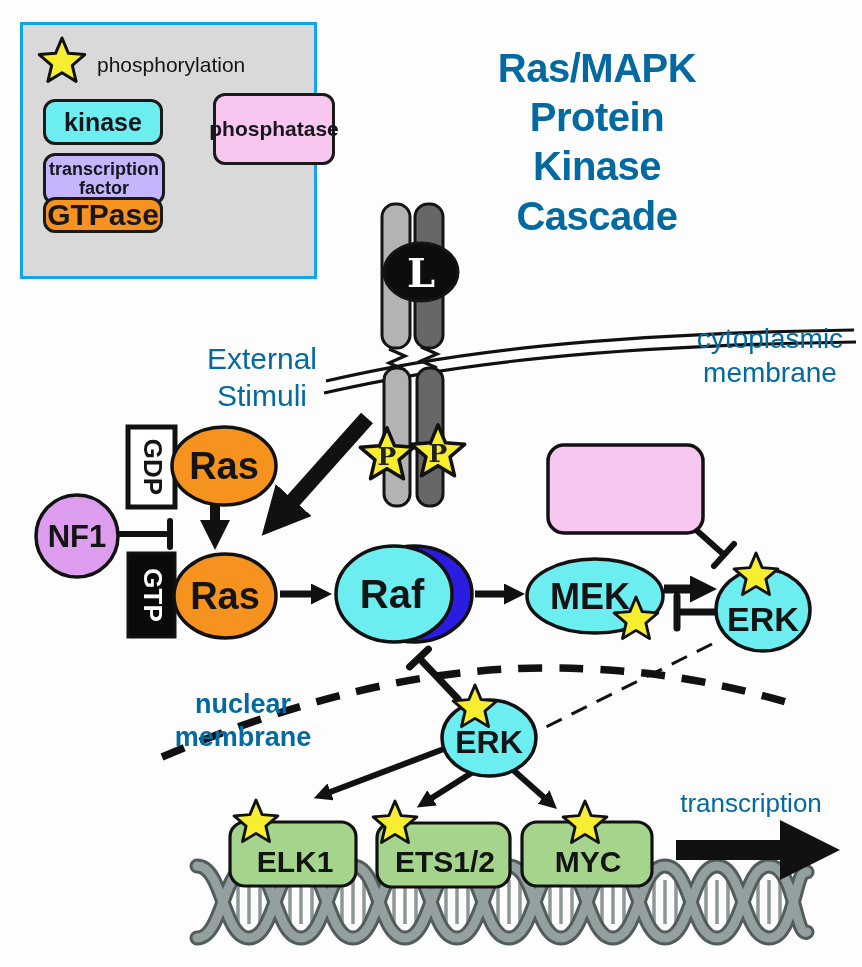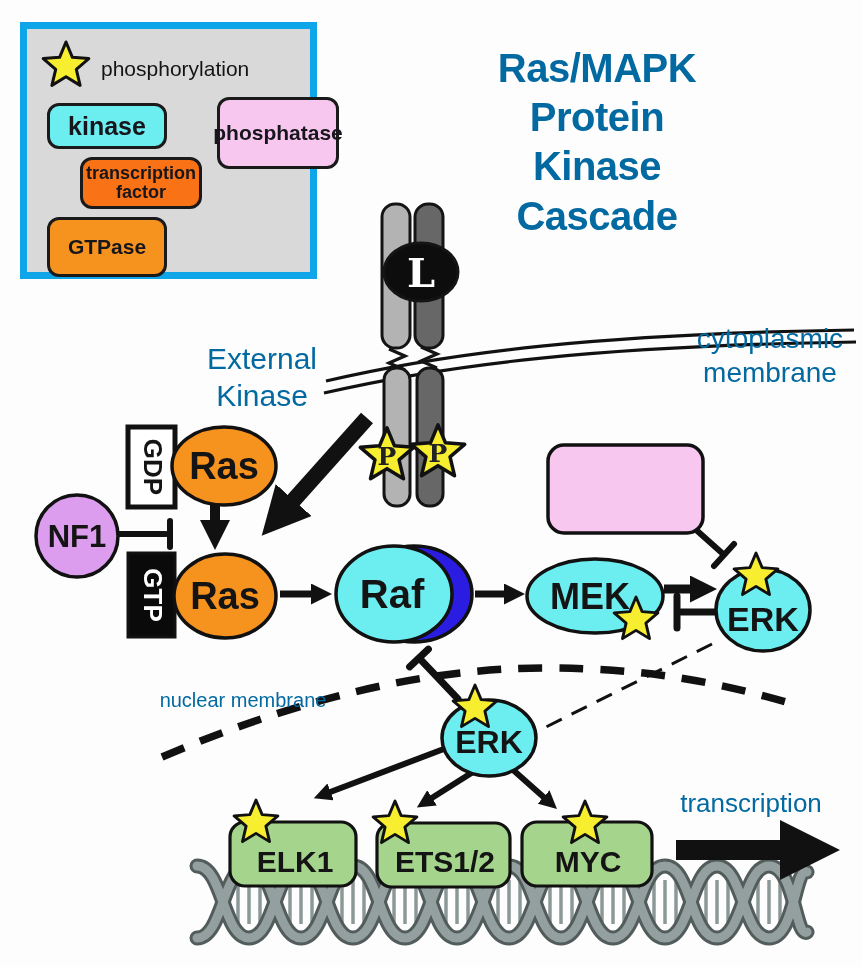--- a/index.html
+++ b/index.html
@@ -4,36 +4,36 @@
 <style>
   html,body{margin:0;padding:0;background:#ffffff;}
   #stage{position:relative;width:862px;height:967px;background:#fdfdfd;overflow:hidden;
          font-family:"Liberation Sans",sans-serif;color:#141414;}
   #diagram-svg{position:absolute;left:0;top:0;}
   .lbl{position:absolute;white-space:pre-line;text-align:center;color:#0369a1;line-height:1.22;}
   .ctr{transform:translateX(-50%);}
   #title{left:597px;top:44px;font-size:40px;font-weight:700;letter-spacing:-0.5px;line-height:1.23;}
   #external-stimuli{left:262px;top:341px;font-size:30px;font-weight:400;width:190px;margin-left:-95px;}
   #cytoplasmic-membrane{left:770px;top:322px;font-size:28px;font-weight:400;width:200px;margin-left:-100px;}
-  #nuclear-membrane{left:243px;top:688px;font-size:20px;font-weight:400;width:190px;margin-left:-95px;}
+  #nuclear-membrane{left:243px;top:688px;font-size:27px;font-weight:700;width:190px;margin-left:-95px;}
   #transcription-label{left:751px;top:788px;font-size:26px;font-weight:400;}
   #dusps-label{left:625px;top:458px;font-size:28px;font-weight:700;line-height:1.25;}
   
   #legend{position:absolute;left:20px;top:22px;width:297px;height:257px;background:#d9d9d9;
-          border:7px solid #0ea5e9;box-sizing:border-box;}
+          border:3px solid #0ea5e9;box-sizing:border-box;}
   #legend .chip{position:absolute;border:3px solid #1a1a1a;border-radius:12px;box-sizing:border-box;
                 display:flex;align-items:center;justify-content:center;text-align:center;
                 font-weight:700;color:#16161c;line-height:1.08;padding:12px;}
   #legend-star-svg{position:absolute;left:12px;top:10px;}
   #legend-phospho{position:absolute;left:74px;top:28px;font-size:21px;font-weight:400;}
   #chip-kinase{left:20px;top:74px;width:120px;height:46px;font-size:25px;}
   #chip-phosphatase{left:151px;top:68px;width:122px;height:72px;font-size:21px;margin-left:39px;}
   #chip-tf{left:20px;top:128px;width:122px;height:52px;font-size:18px;}
   #chip-gap{left:151px;top:148px;width:124px;height:90px;font-size:19px;}
-  #chip-gtpase{left:20px;top:188px;width:120px;height:60px;font-size:21px;}
+  #chip-gtpase{left:20px;top:172px;width:120px;height:36px;font-size:30px;}
 </style>
 </head>
 <body>
 
 <div id="stage">
 
   <svg id="diagram-svg" width="862" height="967" viewBox="0 0 862 967">
     <defs>
       <marker id="ah" markerUnits="strokeWidth" markerWidth="3" markerHeight="3" viewBox="0 0 3 3" refX="1" refY="1.5" orient="auto">
         <path d="M0 0 L3 1.5 L0 3 Z" fill="#111"></path>
@@ -202,28 +202,28 @@
     <g>
       <use href="#star24" transform="translate(387,456) scale(1.17)"></use>
       <use href="#star24" transform="translate(438,453) scale(1.17)"></use>
       <text x="387" y="465" text-anchor="middle" font-family="DejaVu Serif,serif" font-size="25" font-weight="700" fill="#222">P</text>
       <text x="438" y="462" text-anchor="middle" font-family="DejaVu Serif,serif" font-size="25" font-weight="700" fill="#222">P</text>
     </g>
   </svg>
 
   <div id="title" class="lbl ctr">Ras/MAPK
 Protein Kinase Cascade</div>
-  <div id="external-stimuli" class="lbl">External Kinase</div>
+  <div id="external-stimuli" class="lbl">External Stimuli</div>
   <div id="cytoplasmic-membrane" class="lbl">cytoplasmic membrane</div>
   <div id="nuclear-membrane" class="lbl">nuclear membrane</div>
   <div id="transcription-label" class="lbl ctr">transcription</div>
 
   <div id="legend">
     <svg id="legend-star-svg" width="54" height="54" viewBox="-27 -27 54 54">
       <use href="#star24"></use>
     </svg>
     <div id="legend-phospho">phosphorylation</div>
     <div id="chip-kinase" class="chip" style="background: rgb(108, 238, 241);">kinase</div>
     <div id="chip-phosphatase" class="chip" style="background: rgb(248, 199, 239);">phosphatase</div>
-    <div id="chip-tf" class="chip" style="background: #f97316; margin-left: 33px;">transcription factor</div>
+    <div id="chip-tf" class="chip" style="background: #c4b5fd;">transcription factor</div>
     <div id="chip-gtpase" class="chip" style="background: rgb(246, 146, 30);">GTPase</div>
   </div>
 </div>
 
 </body></html>

